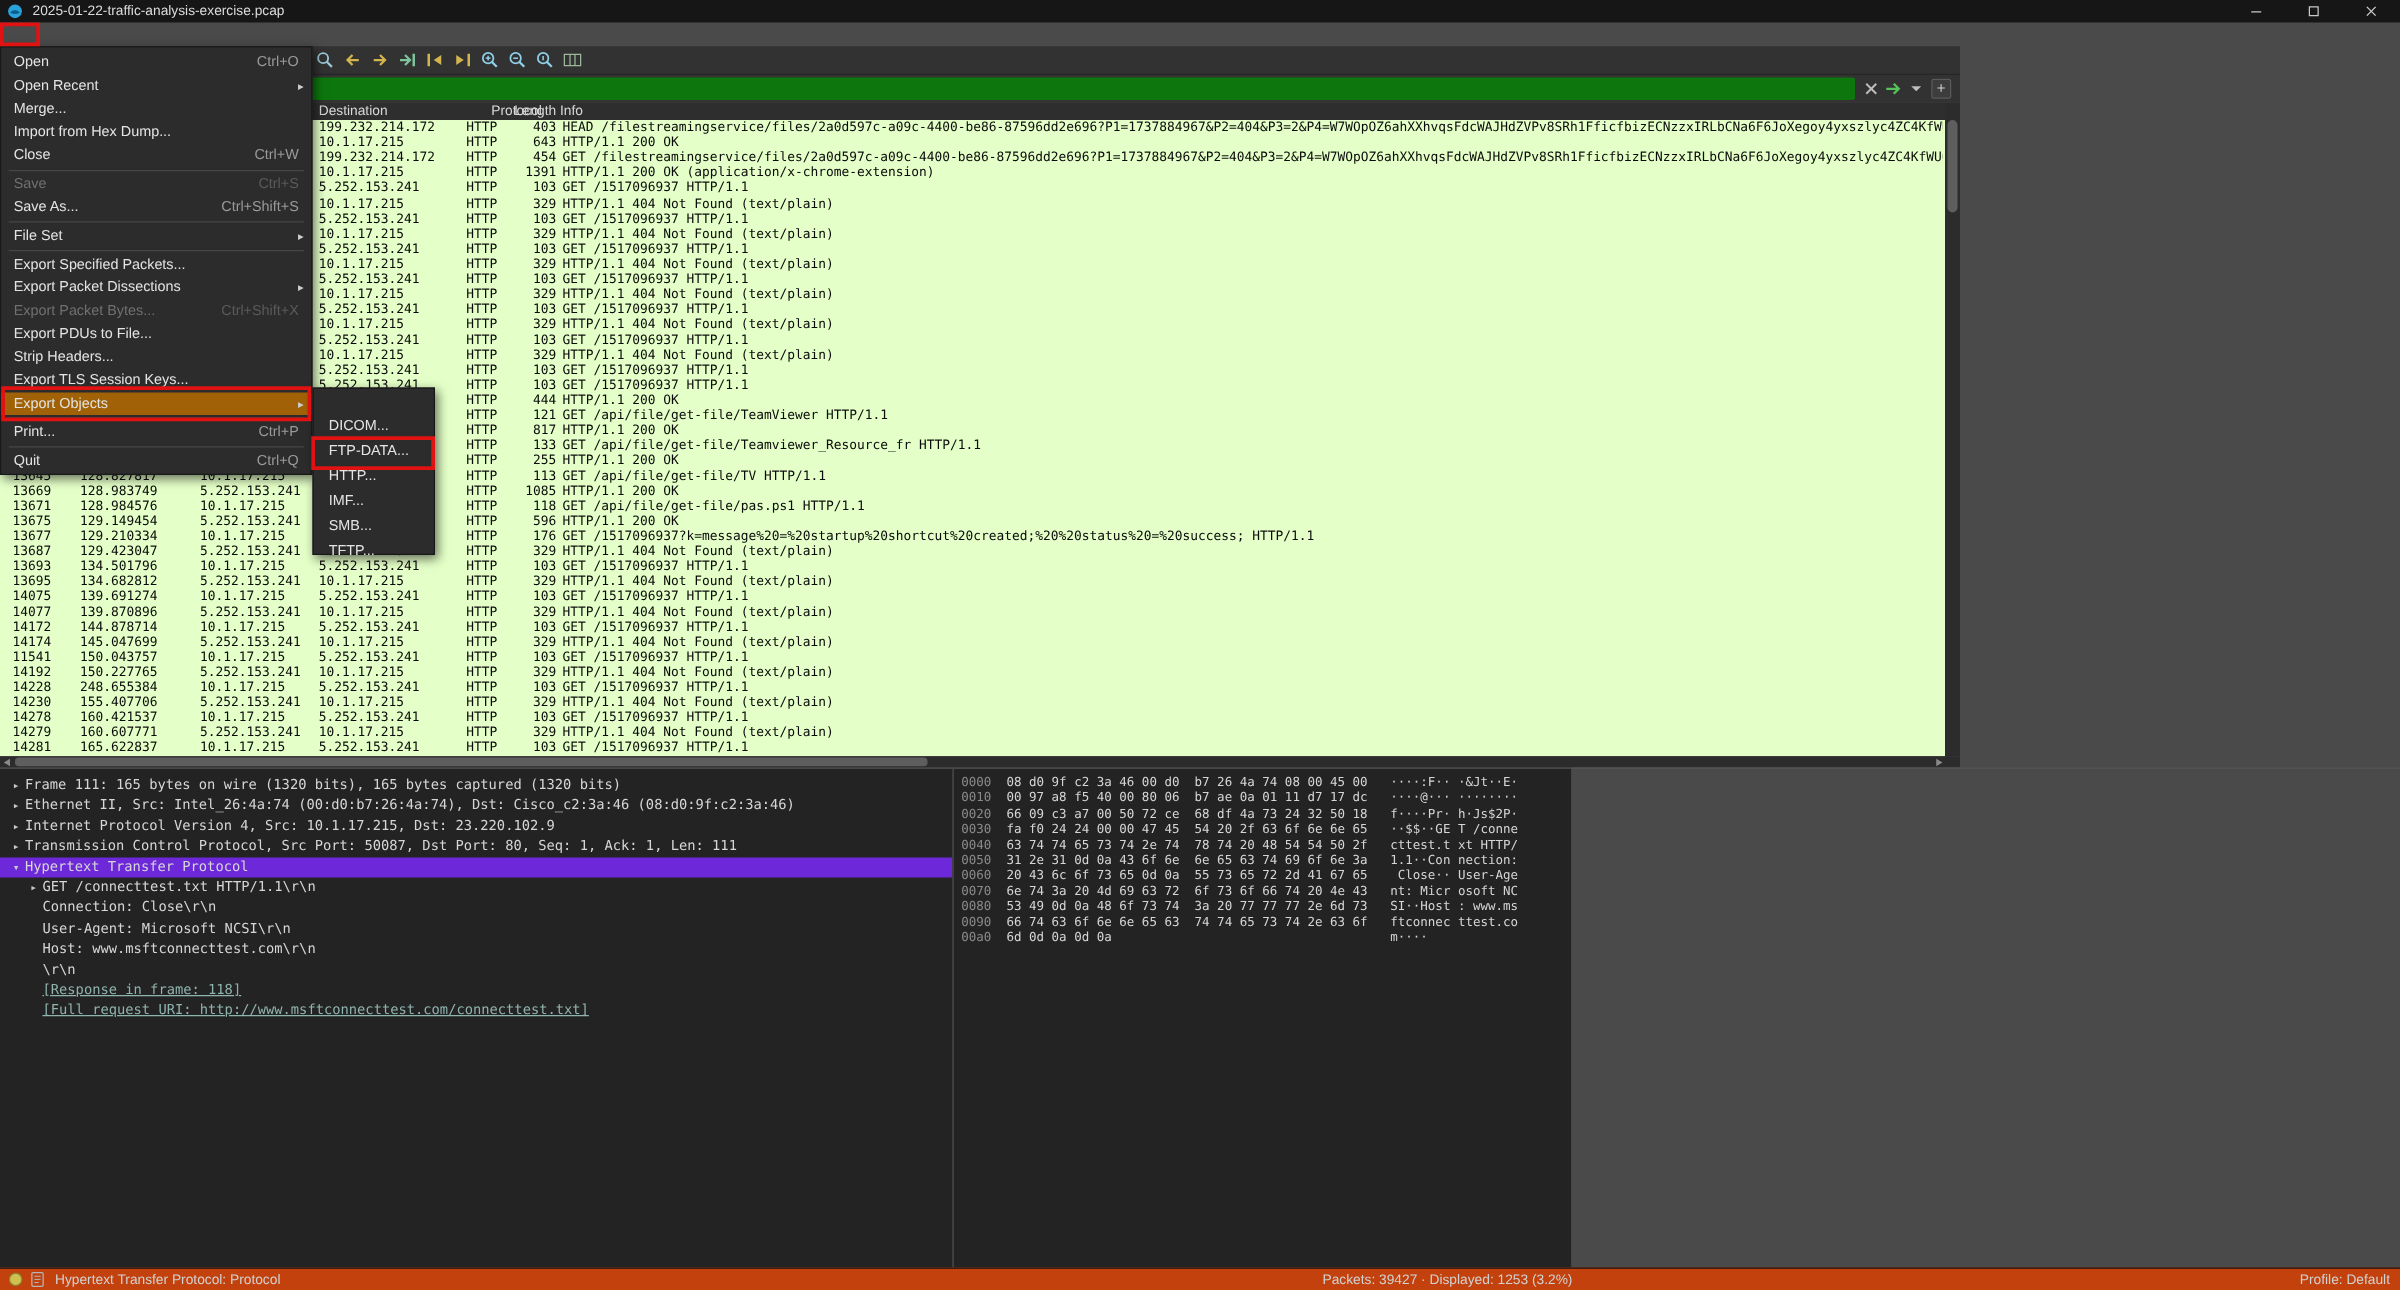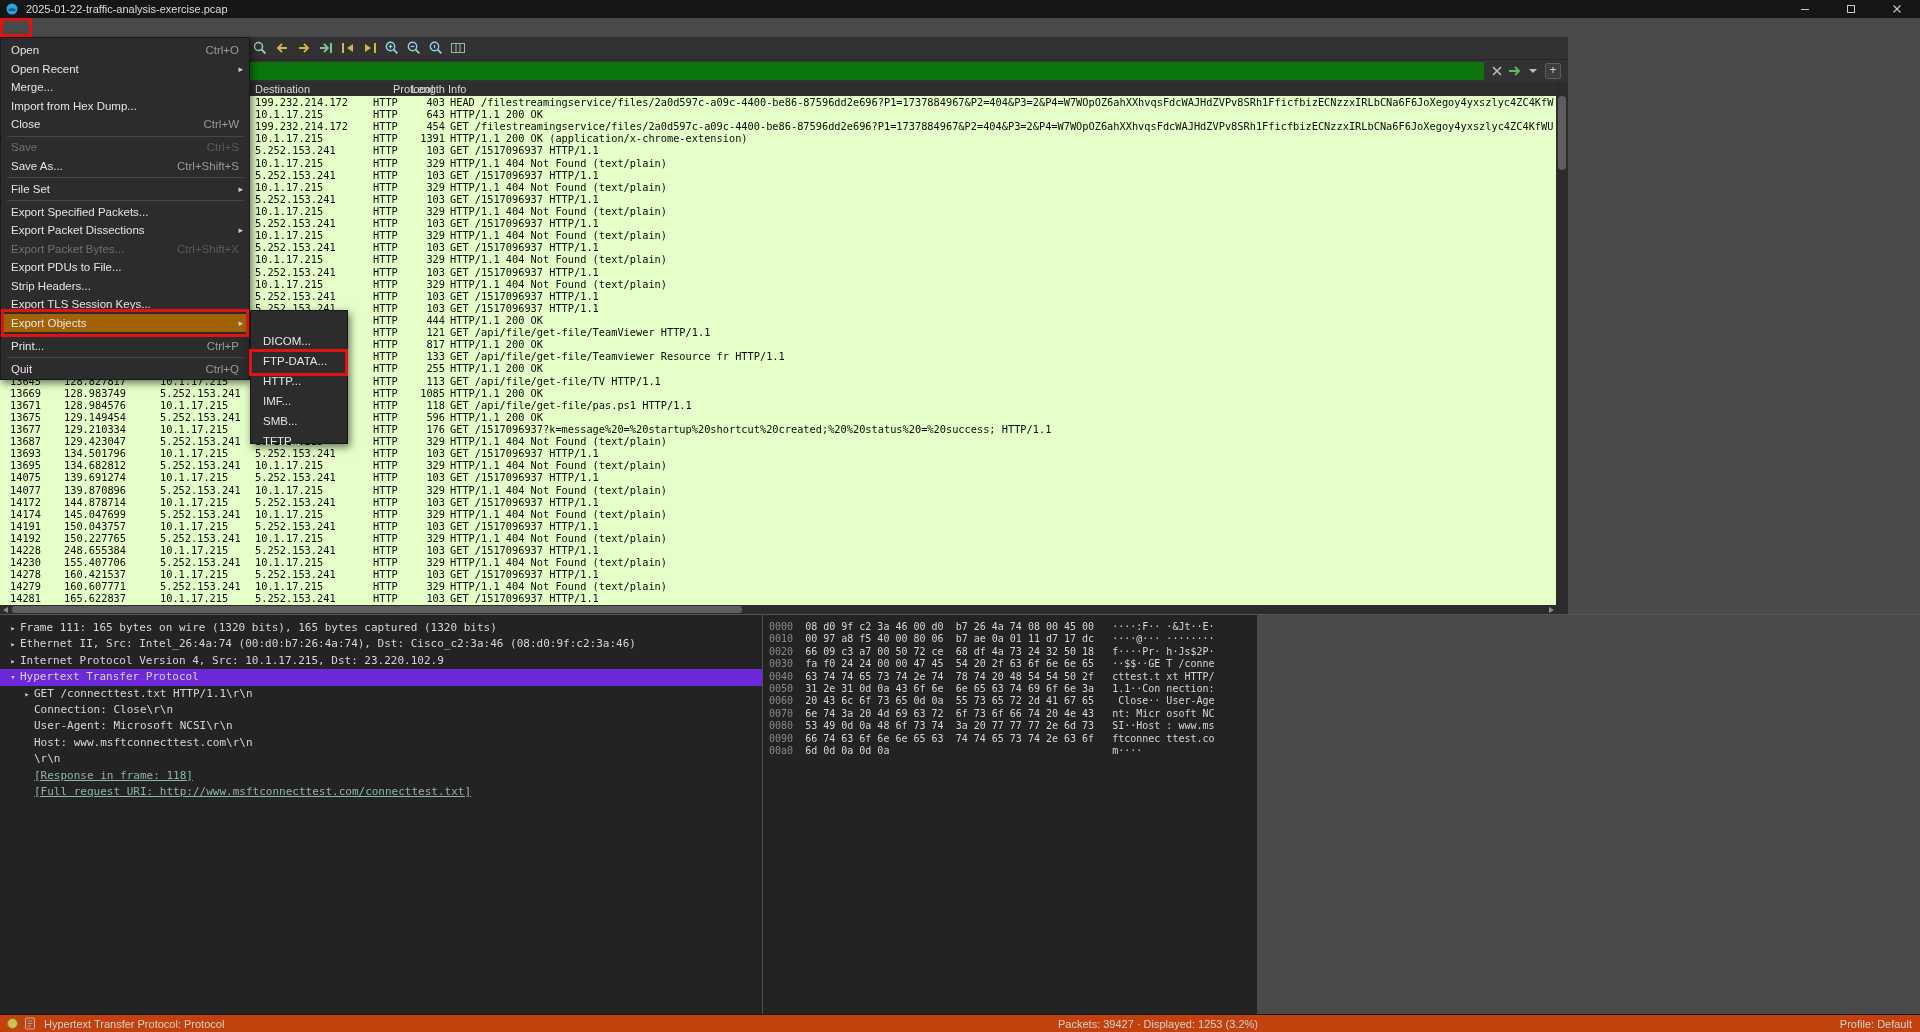--- a/index.html
+++ b/index.html
@@ -512,21 +512,21 @@
       <div class="pkt-row">
         <span class="pc c-no">14174</span>
         <span class="pc c-time">145.047699</span>
         <span class="pc c-src">5.252.153.241</span>
         <span class="pc c-dst">10.1.17.215</span>
         <span class="pc c-proto">HTTP</span>
         <span class="pc c-len">329</span>
         <span class="pc c-info">HTTP/1.1 404 Not Found  (text/plain)</span>
       </div>
       <div class="pkt-row">
-        <span class="pc c-no">14191</span>
+        <span class="pc c-no">11541</span>
         <span class="pc c-time">150.043757</span>
         <span class="pc c-src">10.1.17.215</span>
         <span class="pc c-dst">5.252.153.241</span>
         <span class="pc c-proto">HTTP</span>
         <span class="pc c-len">103</span>
         <span class="pc c-info">GET /1517096937 HTTP/1.1</span>
       </div>
       <div class="pkt-row">
         <span class="pc c-no">14192</span>
         <span class="pc c-time">150.227765</span>
@@ -590,20 +590,21 @@
     <span class="hs-left"></span>
     <div class="hthumb"></div>
     <span class="hs-right"></span>
   </div>
   <div class="right-filler"></div>
 
   <div class="detail-pane" id="detailpane">
       <div class="dt-line ind0"><span class="dt-arrow">▸</span><span class="dt-text">Frame 111: 165 bytes on wire (1320 bits), 165 bytes captured (1320 bits)</span></div>
       <div class="dt-line ind0"><span class="dt-arrow">▸</span><span class="dt-text">Ethernet II, Src: Intel_26:4a:74 (00:d0:b7:26:4a:74), Dst: Cisco_c2:3a:46 (08:d0:9f:c2:3a:46)</span></div>
       <div class="dt-line ind0"><span class="dt-arrow">▸</span><span class="dt-text">Internet Protocol Version 4, Src: 10.1.17.215, Dst: 23.220.102.9</span></div>
+      <div class="dt-line ind0"><span class="dt-arrow">▸</span><span class="dt-text">Transmission Control Protocol, Src Port: 50087, Dst Port: 80, Seq: 1, Ack: 1, Len: 111</span></div>
       <div class="dt-line ind0 sel"><span class="dt-arrow">▾</span><span class="dt-text">Hypertext Transfer Protocol</span></div>
       <div class="dt-line ind1"><span class="dt-arrow">▸</span><span class="dt-text">GET /connecttest.txt HTTP/1.1\r\n</span></div>
       <div class="dt-line ind1"><span class="dt-arrow"> </span><span class="dt-text">Connection: Close\r\n</span></div>
       <div class="dt-line ind1"><span class="dt-arrow"> </span><span class="dt-text">User-Agent: Microsoft NCSI\r\n</span></div>
       <div class="dt-line ind1"><span class="dt-arrow"> </span><span class="dt-text">Host: www.msftconnecttest.com\r\n</span></div>
       <div class="dt-line ind1"><span class="dt-arrow"> </span><span class="dt-text">\r\n</span></div>
       <div class="dt-line ind1"><span class="dt-arrow"> </span><span class="dt-link">[Response in frame: 118]</span></div>
       <div class="dt-line ind1"><span class="dt-arrow"> </span><span class="dt-link">[Full request URI: http://www.msftconnecttest.com/connecttest.txt]</span></div>
     </div>
   <div class="hex-pane" id="hexpane">

